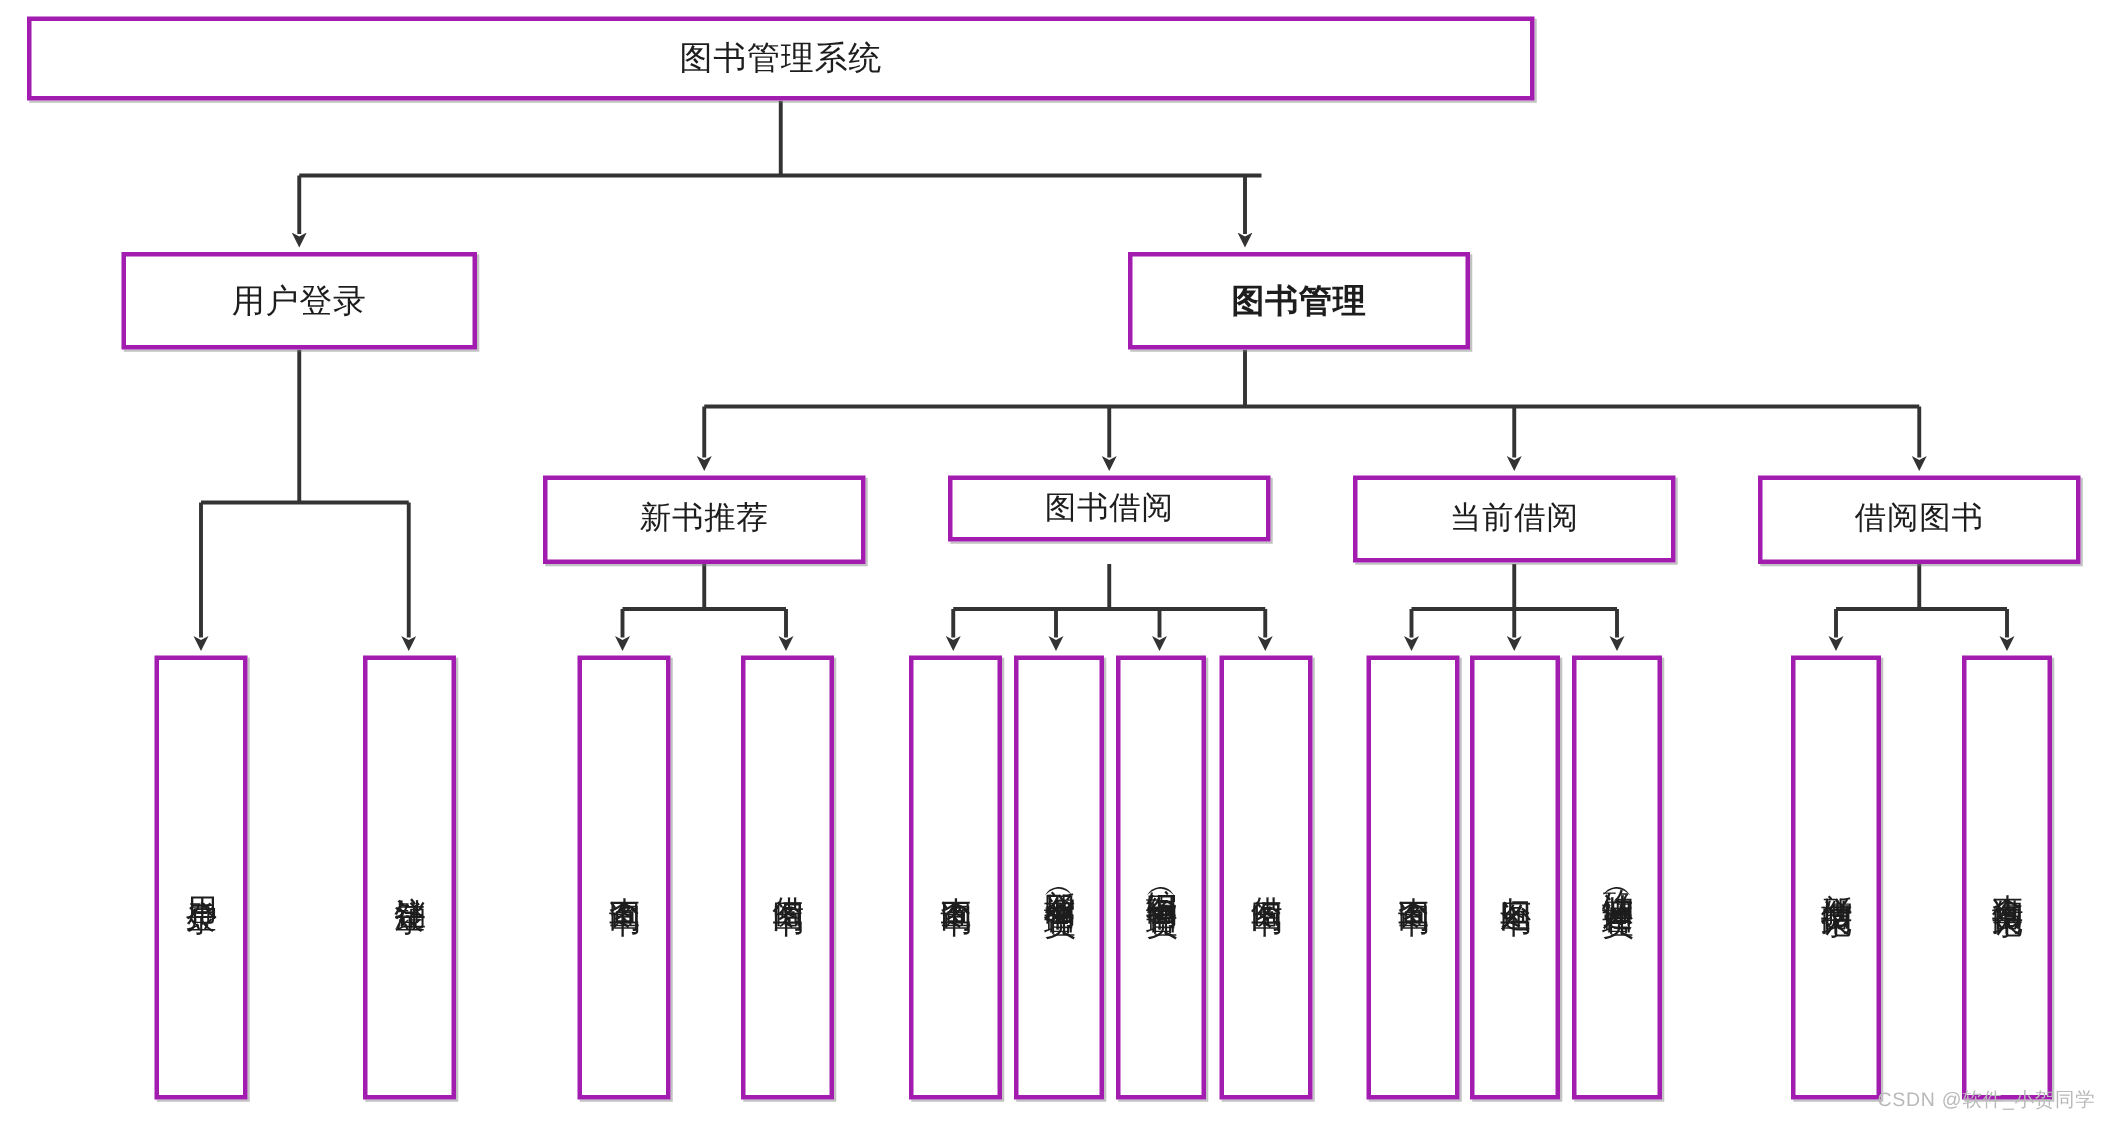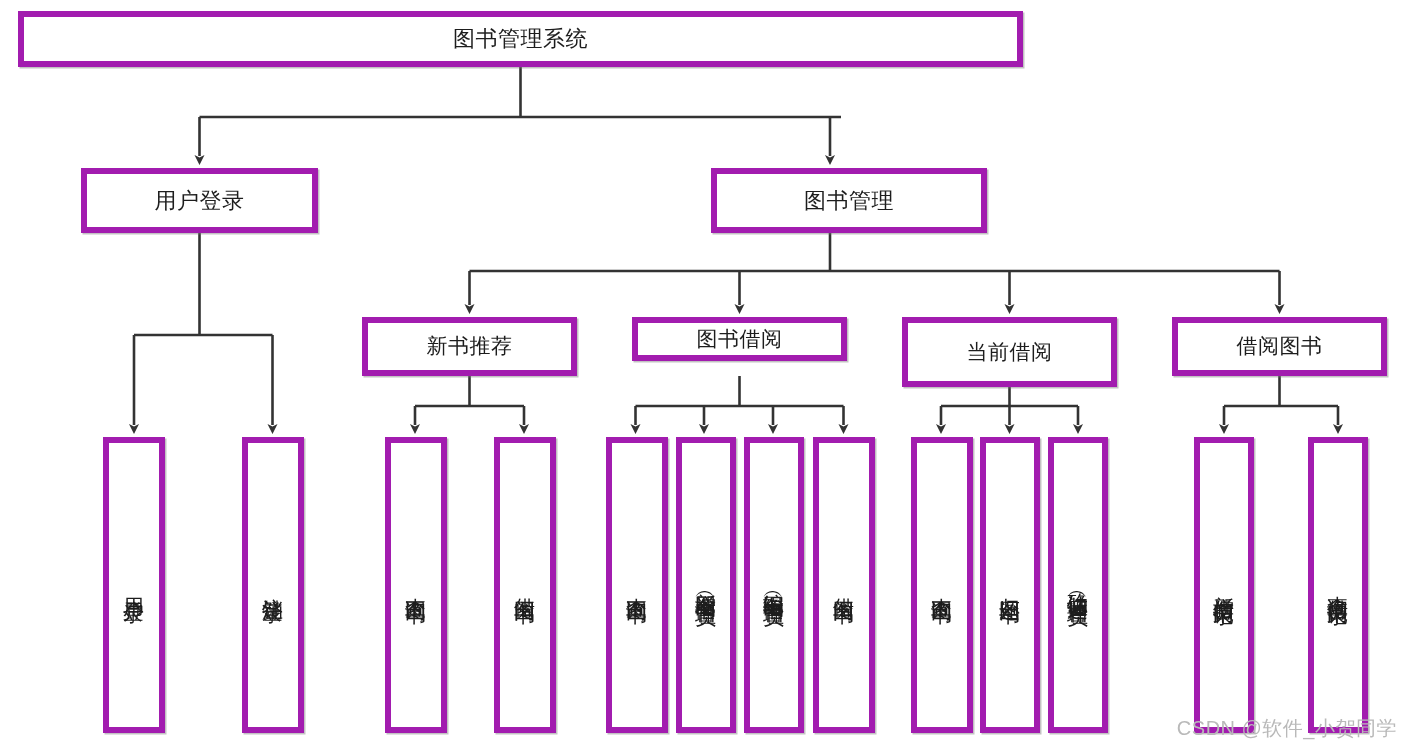--- a/index.html
+++ b/index.html
@@ -24,21 +24,21 @@
     left: 0;
     top: 0;
     width: 1405px;
     height: 747px;
     pointer-events: none;
   }
   .node {
     position: absolute;
     box-sizing: border-box;
     background: #ffffff;
-    border: 6px solid #a21caf;
+    border: 3px solid #a21caf;
     display: flex;
     align-items: center;
     justify-content: center;
     text-align: center;
     box-shadow: 1.5px 1.5px 0 rgba(120,120,120,0.45);
     z-index: 3;
   }
   .node-label {
     font-size: 21px;
     line-height: 1.18;
@@ -54,21 +54,21 @@
     font-size: 21px;
     max-height: 100%;
   }
   .node.level-1 .node-label { font-size: 22px; }
   .node.level-2 .node-label { font-size: 22px; }
   .node.level-3 .node-label { font-size: 21px; }
   #watermark {
     position: absolute;
     right: 8px;
     bottom: 5px;
-    font-size: 20px;
+    font-size: 13px;
     color: #b9b9b9;
     letter-spacing: 0.5px;
     z-index: 6;
     user-select: none;
   }
 </style>
 </head>
 <body>
 
 <div id="diagram-root">
@@ -124,33 +124,33 @@
   </svg>
 
   <div class="node level-1" style="left:18px; top:11px; width:1005px; height:56px;">
     <span class="node-label">图书管理系统</span>
   </div>
 
   <div class="node level-2" style="left:81px; top:168px; width:237px; height:65px;">
     <span class="node-label">用户登录</span>
   </div>
 
-  <div class="node level-2" style="left:711px; top:168px; width:276px; height:65px;">
+  <div class="node level-2" style="left:752px; top:168px; width:228px; height:65px;font-weight:bold;">
     <span class="node-label">图书管理</span>
   </div>
 
   <div class="node level-3" style="left:362px; top:317px; width:215px; height:59px;">
     <span class="node-label">新书推荐</span>
   </div>
 
   <div class="node level-3" style="left:632px; top:317px; width:215px; height:44px;">
     <span class="node-label">图书借阅</span>
   </div>
 
-  <div class="node level-3" style="left:902px; top:317px; width:215px; height:70px;">
+  <div class="node level-3" style="left:902px; top:317px; width:215px; height:58px;">
     <span class="node-label">当前借阅</span>
   </div>
 
   <div class="node level-3" style="left:1172px; top:317px; width:215px; height:59px;">
     <span class="node-label">借阅图书</span>
   </div>
 
   <div class="node vertical" style="left:103px; top:437px; width:62px; height:296px;">
     <span class="node-label">用户登录</span>
   </div>

